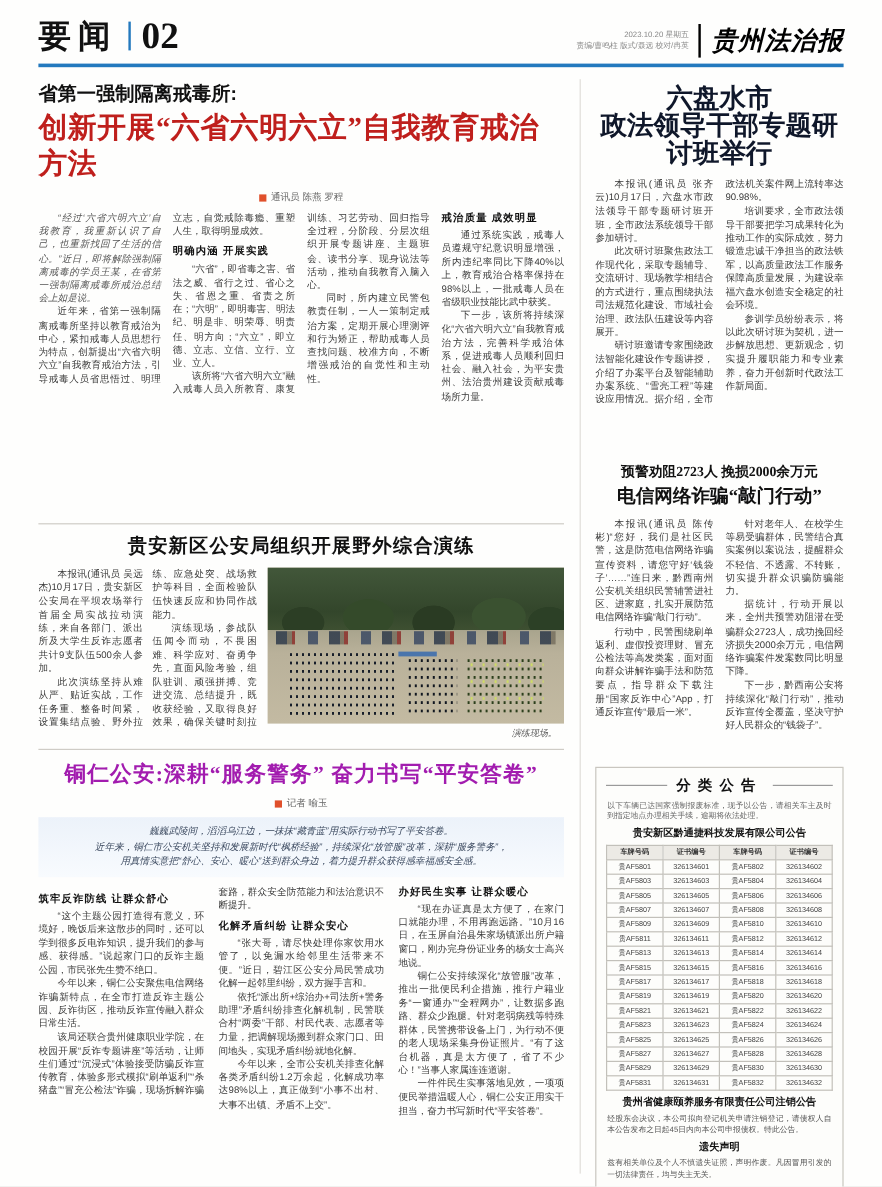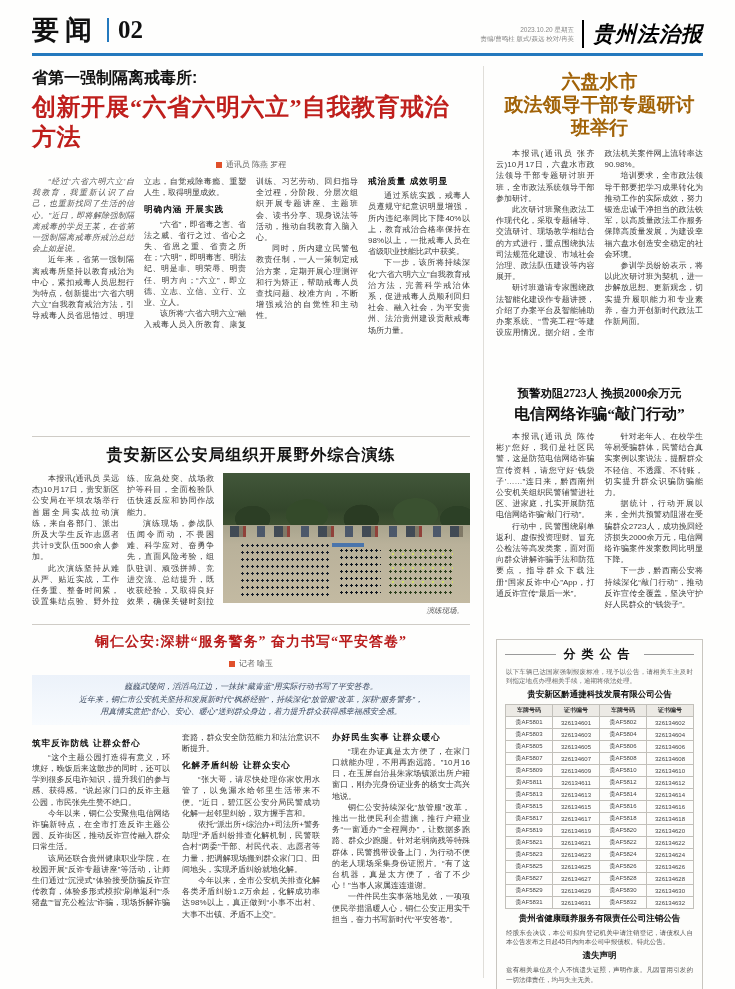--- a/index.html
+++ b/index.html
@@ -4,21 +4,21 @@
 <style>
   html,body{margin:0;padding:0;background:#dddcd8;}
   .page{width:735px;height:989px;background:#fefefd;box-sizing:border-box;
         padding:12px 32px 0 32px;position:relative;overflow:hidden;
         font-family:"Liberation Sans","DejaVu Sans",sans-serif;color:#222;}
   
   .hdr{display:flex;justify-content:space-between;align-items:flex-end;}
   .hdr-left{display:flex;align-items:center;gap:9px;}
   .hdr-sec{font-size:27px;font-weight:900;letter-spacing:6px;color:#111;}
   .hdr-bar{width:2px;height:24px;background:#2479be;}
-  .hdr-no{font-size:25px;font-weight:700;color:#111;font-family:"Liberation Serif",serif;}
+  .hdr-no{font-size:31px;font-weight:700;color:#111;font-family:"Liberation Serif",serif;}
   .hdr-right{display:flex;align-items:center;}
   .hdr-date{font-size:6.5px;color:#8a8a8a;text-align:right;line-height:9px;padding-right:8px;}
   .hdr-brand{font-family:Liberation Sans, sans-serif;font-weight:900;font-style:italic;
              color:#000000;font-size:21px;letter-spacing:1px;border-left:2px solid #000000;
              padding-left:9px;white-space:nowrap;}
   .bluerule{height:3px;background:#2479be;margin-top:5px;}
   
   .grid{display:flex;gap:13px;margin-top:10px;height:912px;}
   .col-left{width:438px;}
   .col-right{flex:1;border-left:1px solid #e0ded9;padding-left:12px;}
@@ -62,28 +62,28 @@
   .ph-troops-b{position:absolute;left:47%;bottom:7%;width:17%;height:36%;
      background-image:radial-gradient(circle,#10161f 1px,transparent 1.25px);background-size:5px 7px;}
   .ph-troops-c{position:absolute;left:67%;bottom:7%;width:26%;height:36%;
      background-image:
        radial-gradient(circle,#cedd62 .9px,transparent 1.15px),
        radial-gradient(circle,#2c3f1c 1px,transparent 1.25px);
      background-size:10px 14px,5px 7px;}
   .photo-cap{font-size:7.5px;color:#555;text-align:right;margin-top:3px;padding-right:6px;}
   
   .a5-headline{font-family:"Liberation Serif","DejaVu Serif",serif;font-weight:900;
-               font-size:14px;text-align:center;letter-spacing:1px;margin:2px 0 1px;color:#b91c1c;}
+               font-size:18px;text-align:center;letter-spacing:1px;margin:2px 0 1px;color:#a21caf;}
   .a5-intro{background:linear-gradient(180deg,#ecf2fa 0%,#f8fbfe 100%);
             font-size:8px;line-height:12.5px;font-style:italic;color:#3c4a60;
             text-align:center;padding:6px 14px;margin:3px 0 7px;}
   .a5-cols{columns:3;column-gap:12px;height:256px;}
   
   .a2-headline{font-family:"Liberation Serif","DejaVu Serif",serif;font-weight:900;
-               font-size:19px;line-height:23px;text-align:center;margin:4px 0 9px;color:#a16207;}
+               font-size:22px;line-height:23px;text-align:center;margin:4px 0 9px;color:#0f172a;}
   .a2-cols{columns:2;column-gap:10px;height:228px;}
   .a3{margin-top:10px;}
   .a3-kicker{font-family:"Liberation Serif","DejaVu Serif",serif;font-weight:700;
              font-size:11.5px;text-align:center;color:#111;margin-bottom:2px;}
   .a3-headline{font-family:"Liberation Serif","DejaVu Serif",serif;font-weight:900;
                font-size:15.5px;line-height:21px;text-align:center;margin:0 0 7px;color:#111;}
   .a3-cols{columns:2;column-gap:10px;height:198px;}
   
   .cbox{border:1px solid #c9c6c0;margin-top:10px;padding:6px 8px 7px;background:#fdfdfb;}
   .ctitle{display:flex;align-items:center;gap:8px;font-size:12px;font-weight:bold;

